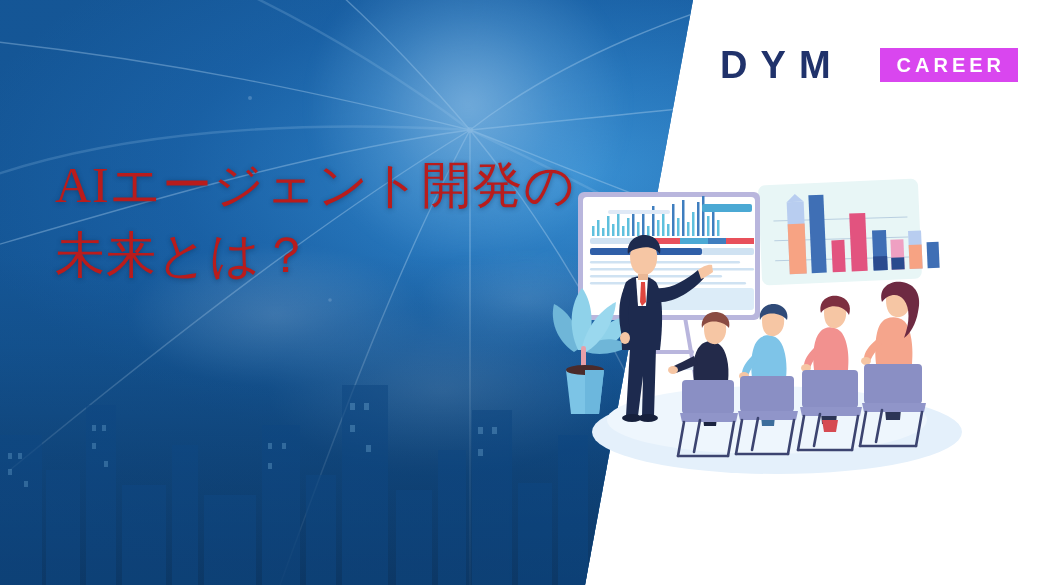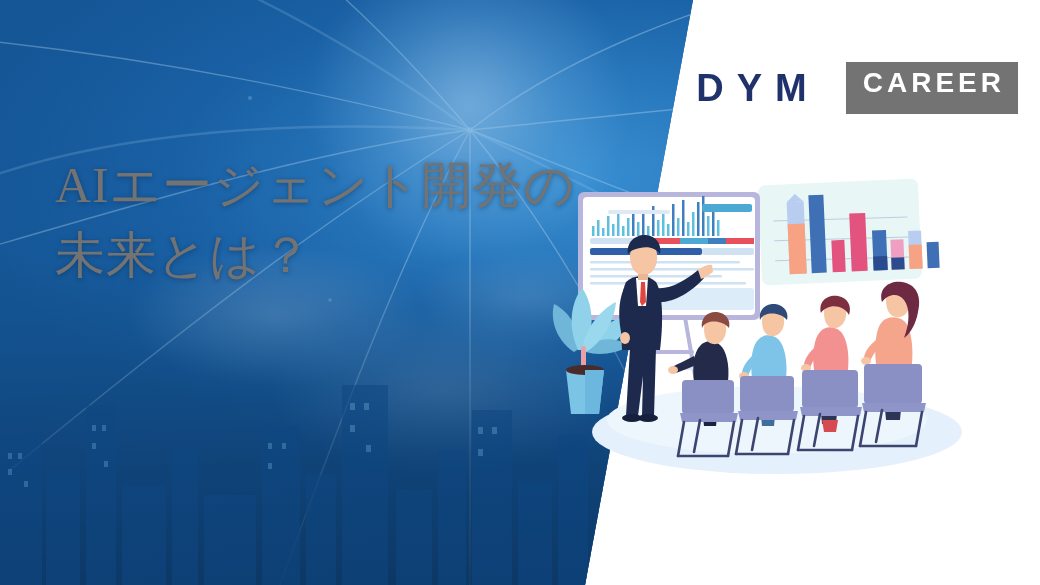--- a/index.html
+++ b/index.html
@@ -56,53 +56,52 @@
     filter:blur(3px);
   }
   
   .tint{position:absolute;inset:0;background:linear-gradient(120deg, rgba(22,96,168,.28) 0%, rgba(26,106,180,.18) 50%, rgba(20,86,155,.34) 100%);}
 
   
   .headline{
     position:absolute;left:55px;top:150px;
     font-family:"Liberation Serif","DejaVu Serif",serif;
     font-size:50px;line-height:70px;
-    color:#737373;
+    color:#b91c1c;
     letter-spacing:1px;
     text-shadow:0 1px 5px rgba(6,38,74,.45);
     white-space:pre-line;
     z-index:8;
   }
   .subhead{
     position:absolute;left:50px;top:378px;
     font-family:"Liberation Sans","DejaVu Sans",sans-serif;
     font-size:31px;line-height:40px;font-weight:600;
     color:#f3ee1e;
     letter-spacing:.5px;
     text-shadow:0 1px 4px rgba(6,38,74,.5);
     z-index:8;
   }
 
   
   .logo{
     position:absolute;right:22px;top:46px;
-    display:flex;align-items:center;gap:26px;
+    display:flex;align-items:center;gap:36px;
     z-index:9;
-    margin-top:16px;
   }
   .logo-dym{
     font-family:"Liberation Sans","DejaVu Sans",sans-serif;
     font-size:38px;font-weight:700;letter-spacing:13px;
     color:#20326b;line-height:1;padding-left:2px;
   }
   .logo-career{
-    background:#737373;color:#ffffff;
+    background:#d946ef;color:#ffffff;
     font-family:"Liberation Sans","DejaVu Sans",sans-serif;
-    font-size:28px;font-weight:700;letter-spacing:4px;
-    padding:7px 13px 17px 17px;line-height:1;
+    font-size:20px;font-weight:700;letter-spacing:4px;
+    padding:7px 13px 7px 17px;line-height:1;
   }
 
   
   .illus{
     position:absolute;left:552px;top:170px;width:420px;height:320px;
     z-index:7;
   }
   .illus svg{width:100%;height:100%;display:block;overflow:visible;}
 </style>
 </head>

